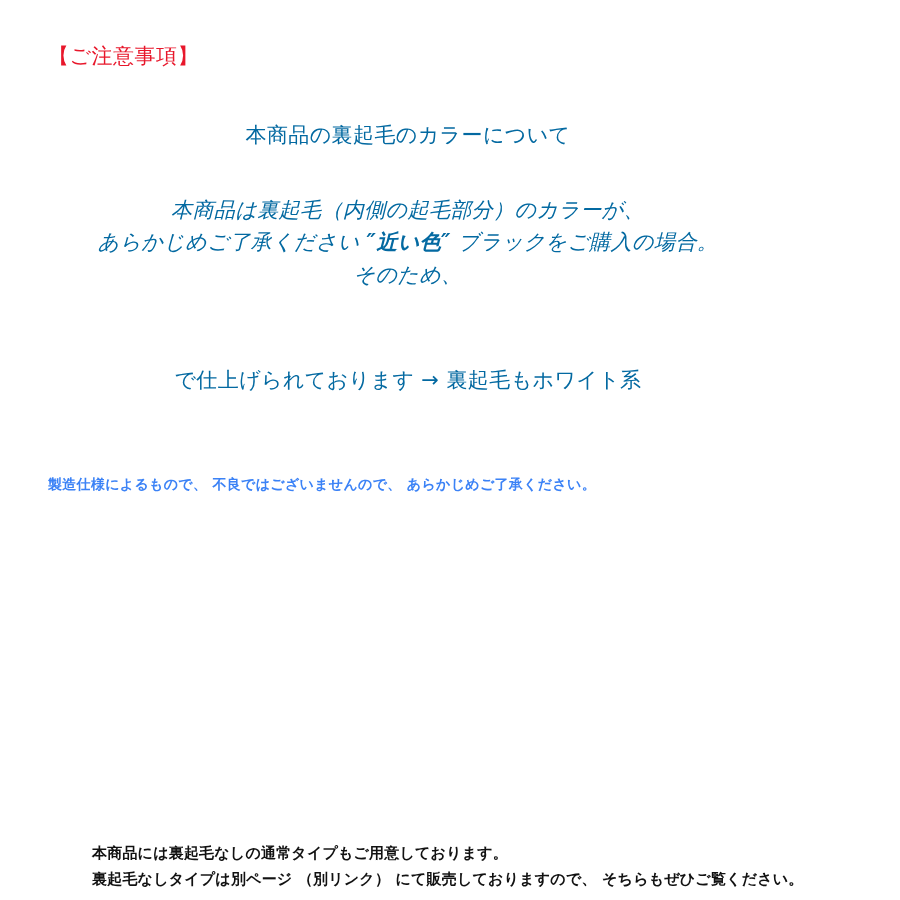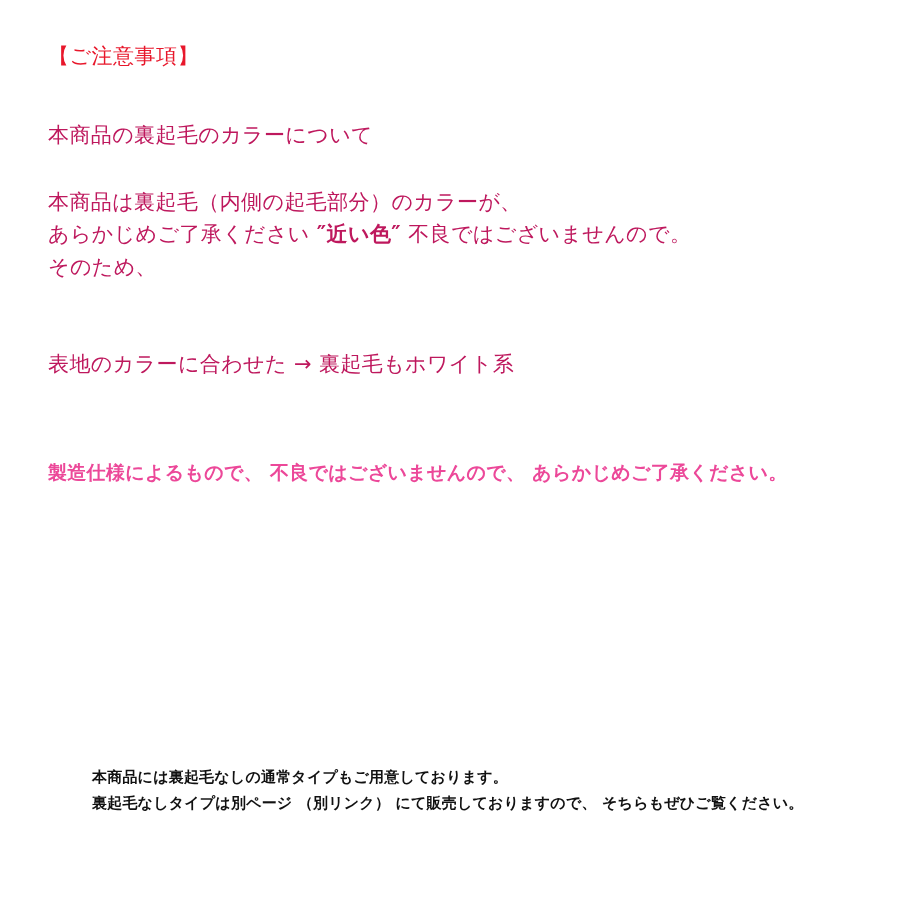--- a/index.html
+++ b/index.html
@@ -23,48 +23,49 @@
   }
   .notice-heading {
     color: #e8172b;
     font-size: 21px;
     line-height: 1.4;
     font-weight: 400;
     letter-spacing: 0.5px;
     margin: 0 0 0 0;
   }
   .block {
-    margin: 0;
+    margin: 8px;
+    font-style: italic;
   }
   .line {
     font-size: 21px;
     line-height: 1.55;
     letter-spacing: 0.4px;
-    color: #be185d;
+    color: #0369a1;
     white-space: pre;
+    text-align: center;
   }
   .gap-xl { height: 48px; }
   .gap-lg { height: 34px; }
   .gap-md { height: 30px; }
   .emph {
     font-weight: 700;
   }
   .line-bold {
-    font-size: 19px;
+    font-size: 14px;
     font-weight: 700;
     line-height: 1.55;
     letter-spacing: 0.3px;
-    color: #ec4899;
+    color: #3b82f6;
     white-space: pre;
-    text-align: center;
   }
   .footnote-wrap {
     position: absolute;
     left: 92px;
-    top: 764px;
+    top: 840px;
   }
   .footnote {
     font-size: 15px;
     font-weight: 700;
     line-height: 1.75;
     letter-spacing: 0.2px;
     color: #111111;
     white-space: pre;
   }
 </style>
@@ -76,30 +77,30 @@
   <div class="notice-heading">【ご注意事項】</div>
 
   <div class="gap-xl"></div>
 
   <div class="line">本商品の裏起毛のカラーについて</div>
 
   <div class="gap-lg"></div>
 
   <div class="block">
     <div class="line">本商品は裏起毛（内側の起毛部分）のカラーが、</div>
-    <div class="line"><span>あらかじめご了承ください </span><span class="emph">″近い色″</span><span> 不良ではございませんので。</span></div>
+    <div class="line"><span>あらかじめご了承ください </span><span class="emph">″近い色″</span><span> ブラックをご購入の場合。</span></div>
     <div class="line">そのため、</div>
   </div>
 
   <div class="gap-lg"></div>
 
 
   <div class="gap-md"></div>
 
-  <div class="line">表地のカラーに合わせた → 裏起毛もホワイト系</div>
+  <div class="line">で仕上げられております → 裏起毛もホワイト系</div>
 
   <div class="gap-md"></div>
 
 
   <div class="gap-xl"></div>
 
   <div class="line-bold">製造仕様によるもので、 不良ではございませんので、 あらかじめご了承ください。</div>
 
   <div class="footnote-wrap">
     <div class="footnote">本商品には裏起毛なしの通常タイプもご用意しております。</div>

